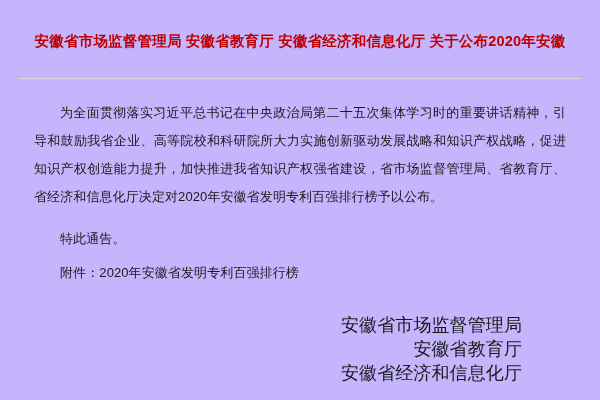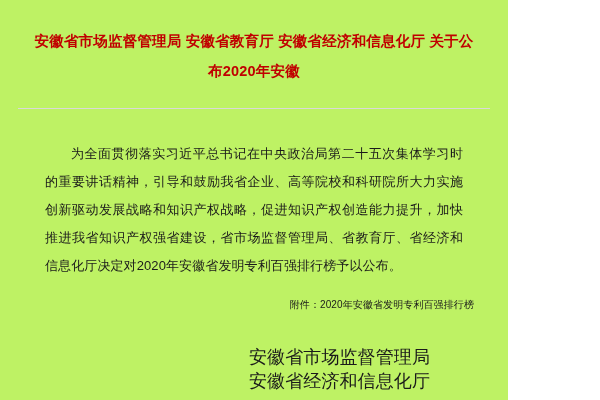--- a/index.html
+++ b/index.html
@@ -8,24 +8,24 @@
   }
   body {
     width: 600px;
     height: 400px;
     background: #ffffff;
     font-family: "Liberation Sans", sans-serif;
     overflow: hidden;
   }
   .page {
     position: relative;
-    width: 508px;
+    width: 600px;
     height: 400px;
     box-sizing: border-box;
-    background: #bef264;
+    background: #c4b5fd;
   }
   .title-block {
     padding: 26px 34px 0 34px;
   }
   .doc-title {
     color: #c00000;
     font-weight: bold;
     font-size: 14.5px;
     line-height: 30px;
     text-align: center;
@@ -39,33 +39,32 @@
   .body-block {
     padding: 20px 34px 0 34px;
     color: #1a1a1a;
   }
   .para {
     font-size: 13px;
     line-height: 28px;
     text-align: justify;
     text-justify: inter-ideograph;
     text-indent: 26px;
-    margin: 11px;
+    margin: 0;
     letter-spacing: 0.1px;
   }
   .para-notice {
     margin-top: 14px;
   }
   .attachment {
-    font-size: 10px;
+    font-size: 13px;
     line-height: 28px;
     margin: 6px 0 0 0;
     text-indent: 26px;
     letter-spacing: 0.1px;
-    text-align: right;
   }
   .sign-block {
     margin-top: 26px;
     padding-right: 44px;
     text-align: right;
   }
   .sign-line {
     font-size: 18px;
     line-height: 24px;
     color: #1a1a1a;
@@ -80,22 +79,24 @@
   <div class="title-block">
     <div class="doc-title" style="color: rgb(192, 0, 0);">
       <div>安徽省市场监督管理局 安徽省教育厅 安徽省经济和信息化厅 关于公布2020年安徽</div>
     </div>
   </div>
 
   <div class="divider"></div>
 
   <div class="body-block">
     <p class="para">为全面贯彻落实习近平总书记在中央政治局第二十五次集体学习时的重要讲话精神，引导和鼓励我省企业、高等院校和科研院所大力实施创新驱动发展战略和知识产权战略，促进知识产权创造能力提升，加快推进我省知识产权强省建设，省市场监督管理局、省教育厅、省经济和信息化厅决定对2020年安徽省发明专利百强排行榜予以公布。</p>
+    <p class="para para-notice">特此通告。</p>
     <p class="attachment">附件：2020年安徽省发明专利百强排行榜</p>
 
     <div class="sign-block">
       <div class="sign-line">安徽省市场监督管理局</div>
+      <div class="sign-line">安徽省教育厅</div>
       <div class="sign-line">安徽省经济和信息化厅</div>
 
     </div>
   </div>
 
 </div>
 
 </body></html>

